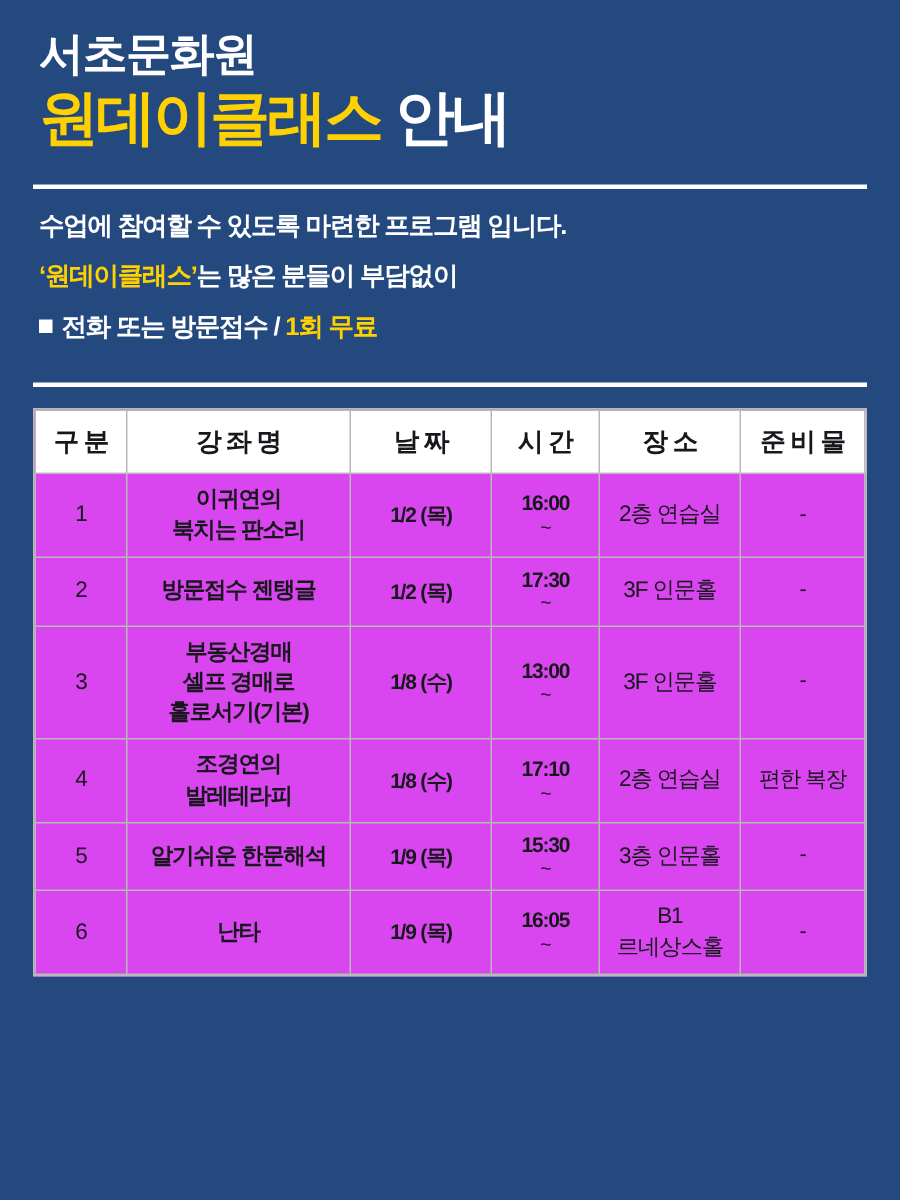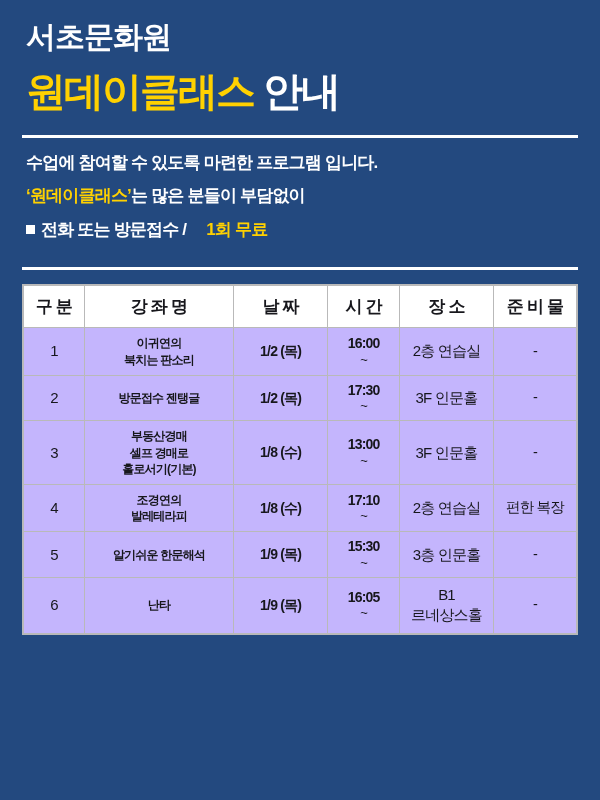--- a/index.html
+++ b/index.html
@@ -32,21 +32,21 @@
     font-weight: bold;
     letter-spacing: -1px;
     color: #ffffff;
     line-height: 1.15;
   }
   .header-line2 {
     font-size: 40px;
     font-weight: bold;
     letter-spacing: -2px;
     line-height: 1.2;
-    margin-top: 12px;
+    margin-top: 0;
   }
   .hl-yellow { color: #ffd100; }
   .hl-white { color: #ffffff; }
 
   .divider {
     height: 3px;
     background: #ffffff;
     margin: 14px 4px 0 4px;
   }
 
@@ -67,32 +67,32 @@
   }
   .quote-y { color: #ffd100; }
   .bullet {
     display: inline-block;
     width: 9px;
     height: 9px;
     background: #ffffff;
     margin-right: 6px;
     vertical-align: 1px;
   }
-  .free { color: #ffd100; margin-left: 16px; }
+  .free { color: #ffd100; }
 
   .divider2 {
     height: 3px;
     background: #ffffff;
     margin: 8px 4px 0 4px;
   }
 
   
   .table-wrap {
     margin: 14px 4px 0 4px;
-    background: #c4b5fd;
+    background: #d946ef;
     border: 1px solid #b9b9b9;
   }
   table {
     width: 100%;
     border-collapse: collapse;
     table-layout: fixed;
   }
   th, td {
     border: 1px solid #b9b9b9;
     text-align: center;
@@ -105,21 +105,21 @@
     font-weight: bold;
     padding: 9px 2px;
     background: #ffffff;
   }
   tbody td {
     font-size: 14.5px;
     padding: 7px 2px;
     line-height: 1.35;
   }
   td.col-no { font-size: 15px; }
-  td.col-course { font-weight: bold; font-size: 12px; text-align: center; }
+  td.col-course { font-weight: bold; font-size: 15px; text-align: center; }
   td.col-date { font-weight: bold; font-size: 14px; }
   td.col-time {
     font-size: 14px;
     font-weight: bold;
     line-height: 1.1;
   }
   td.col-time .tilde {
     display: block;
     font-size: 13px;
     font-weight: normal;

